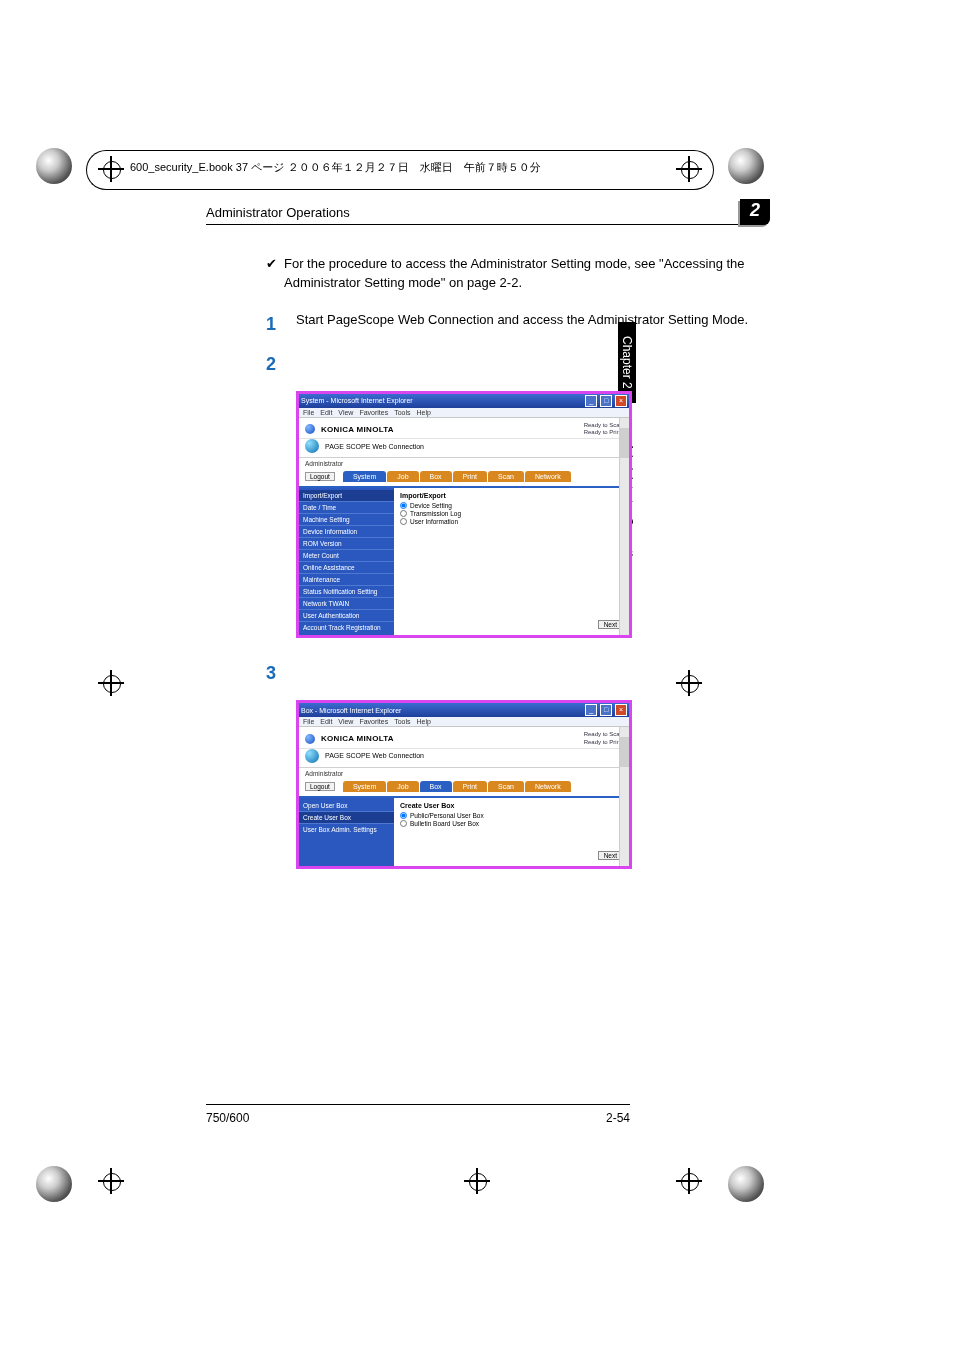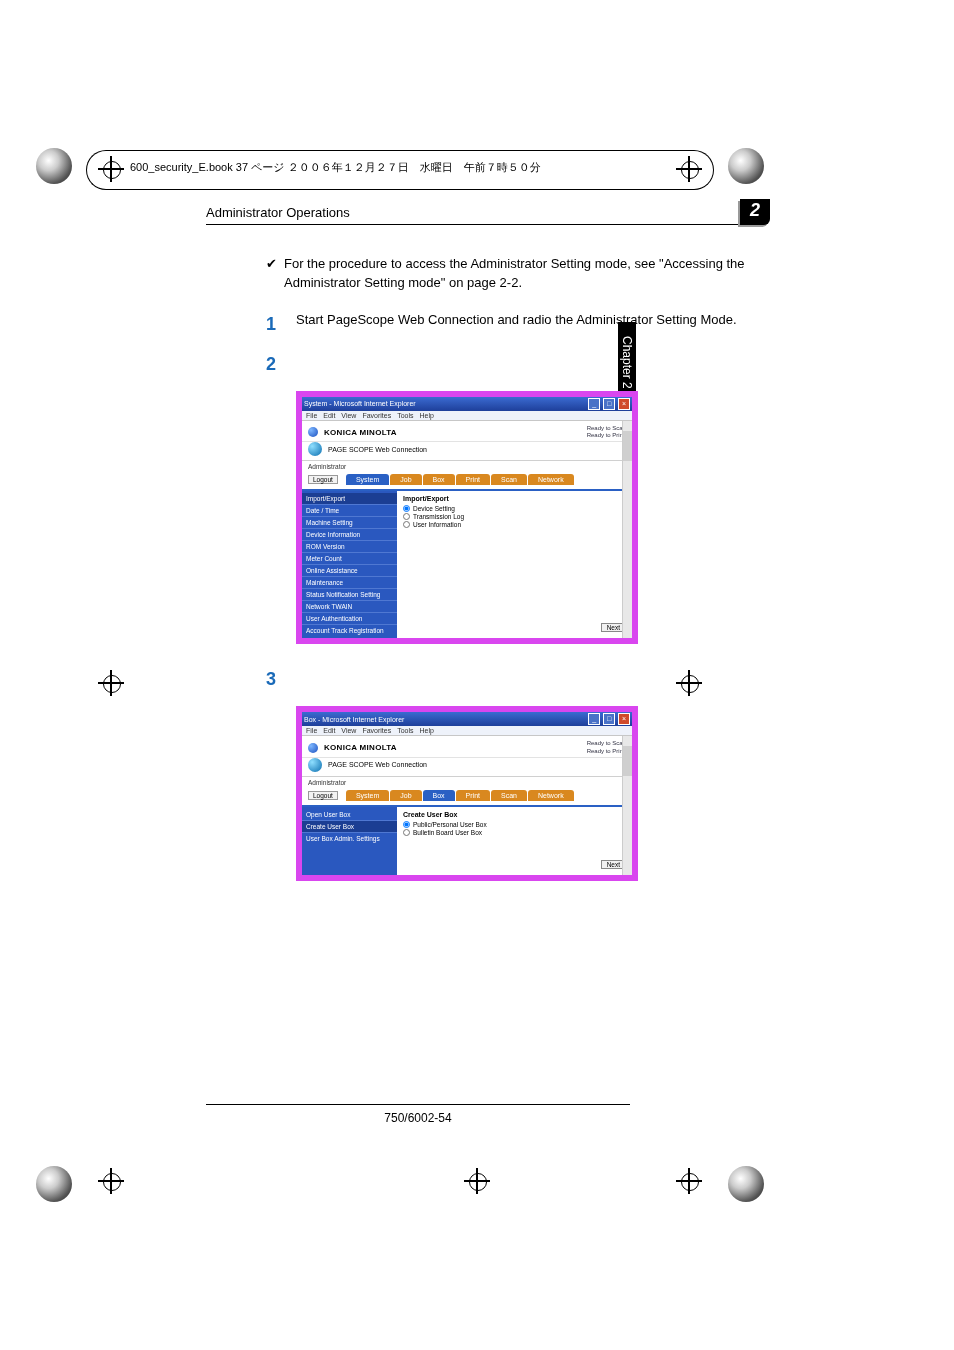--- a/index.html
+++ b/index.html
@@ -119,29 +119,29 @@
     padding-left:3px;
   }
 
   
   .footer {
     position:absolute;
     left:206px; right:170px;
     bottom:225px;
     border-top:1px solid #000;
     padding-top:6px;
-    display:flex; justify-content:center;
+    display:flex; justify-content:space-between;
     font-size:12px;
   }
 
   
   .ie-window {
     margin: 12px 15px 22px 90px;
     width: 330px;
-    border: 6px solid #d946ef;
+    border: 3px solid #d946ef;
     font-size: 7px;
     background:#fff;
     position: relative;
   }
   .ie-titlebar {
     background: linear-gradient(#3b6bd1,#1e3f9a);
     color:#fff;
     display:flex; justify-content:space-between; align-items:center;
     padding: 1px 2px;
     font-size:7px;
@@ -283,21 +283,21 @@
     </div>
 
 
     <div class="bullet-row">
       <span class="mark">✔</span>
       <span>For the procedure to access the Administrator Setting mode, see "Accessing the Administrator Setting mode" on page 2-2.</span>
     </div>
 
     <div class="step">
       <span class="num">1</span>
-      <span>Start PageScope Web Connection and radio the Administrator Setting Mode.</span>
+      <span>Start PageScope Web Connection and access the Administrator Setting Mode.</span>
     </div>
 
     <div class="step">
       <span class="num">2</span>
     </div>
 
     <div class="ie-window">
       <div class="ie-titlebar">
         <span>System - Microsoft Internet Explorer</span>
         <span class="btns">

